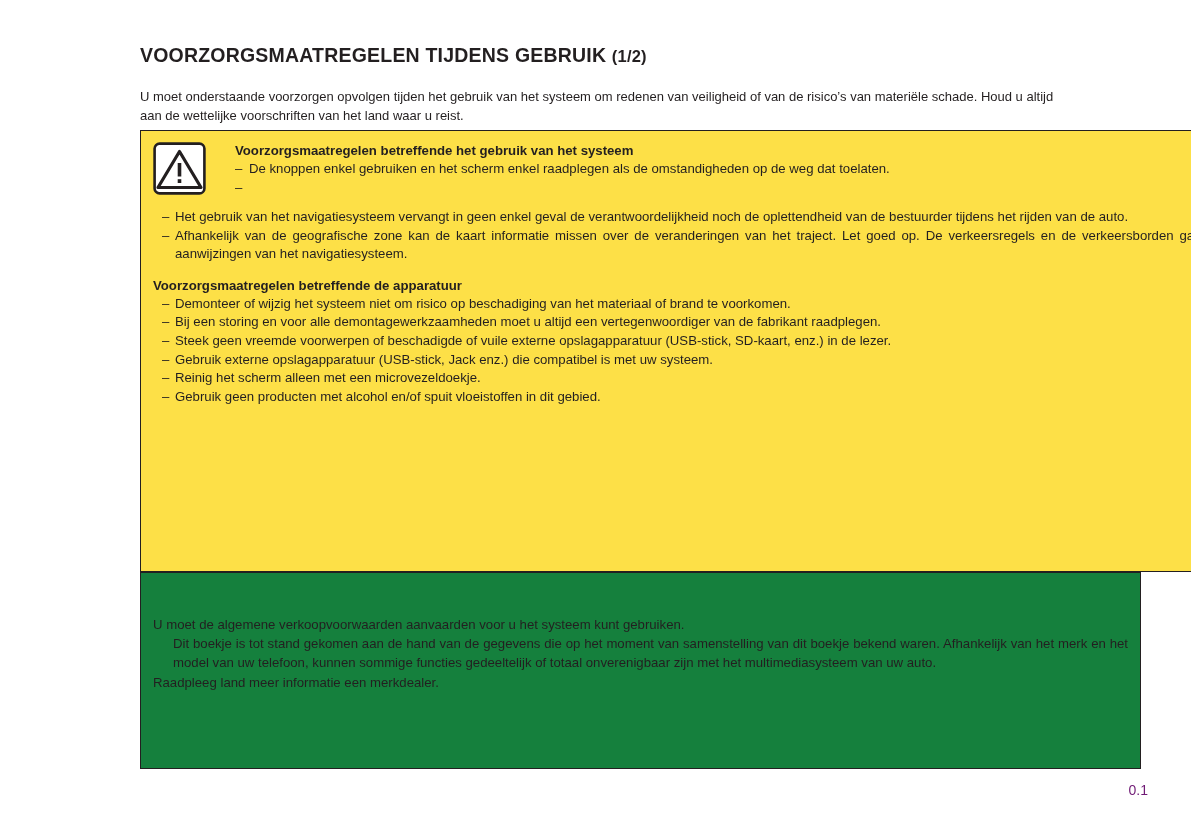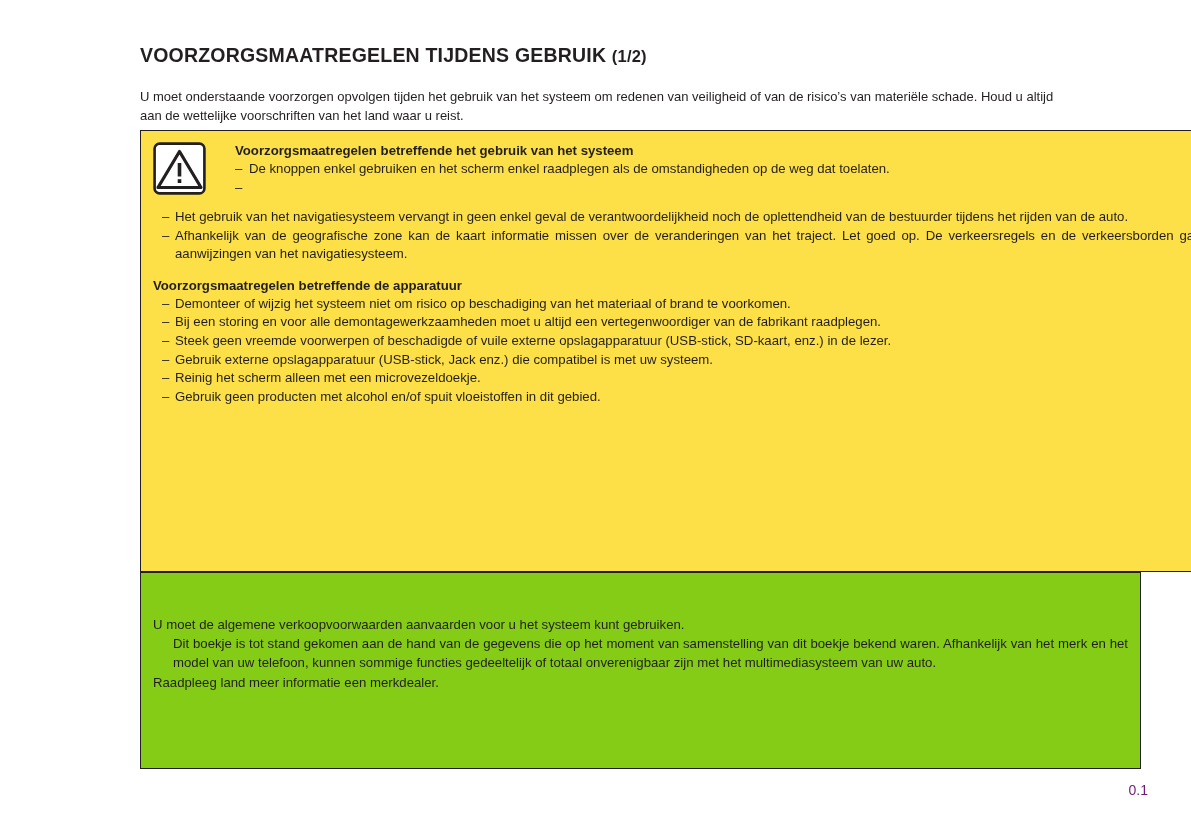--- a/index.html
+++ b/index.html
@@ -145,21 +145,21 @@
 
   
   .bottom-box {
     position: absolute;
     left: 140px;
     top: 572px;
     width: 1001px;
     height: 197px;
     box-sizing: border-box;
     border: 1.4px solid #231f20;
-    background: #84cc16;
+    background: #15803d;
   }
   .bottom-inner {
     padding: 42px 12px 0 12px;
     font-size: 13.2px;
     line-height: 19.2px;
   }
   .bottom-para {
     margin: 0;
   }
   .bottom-para.justify {

